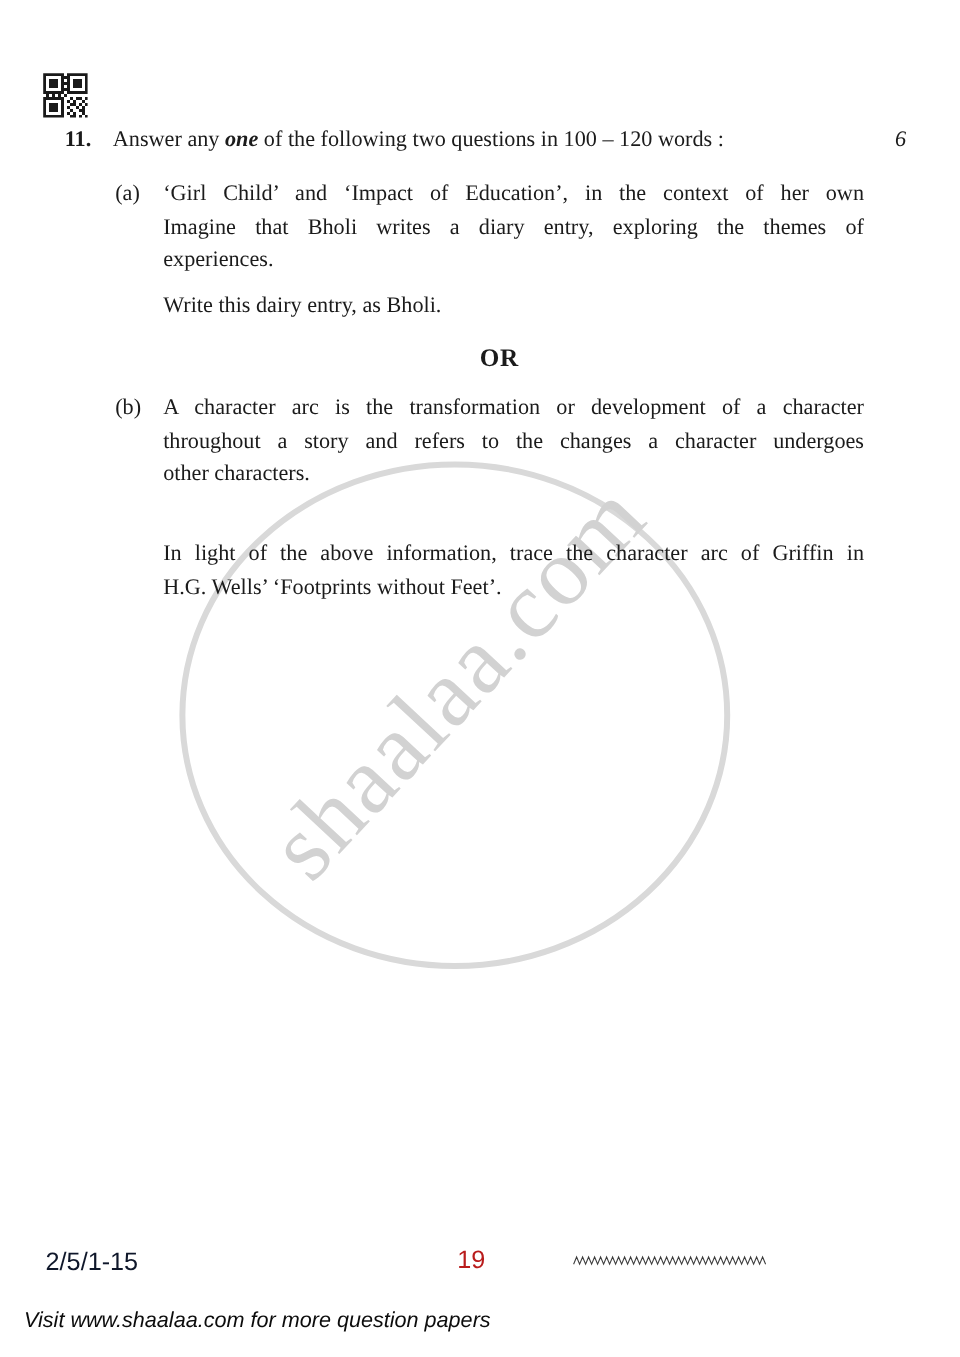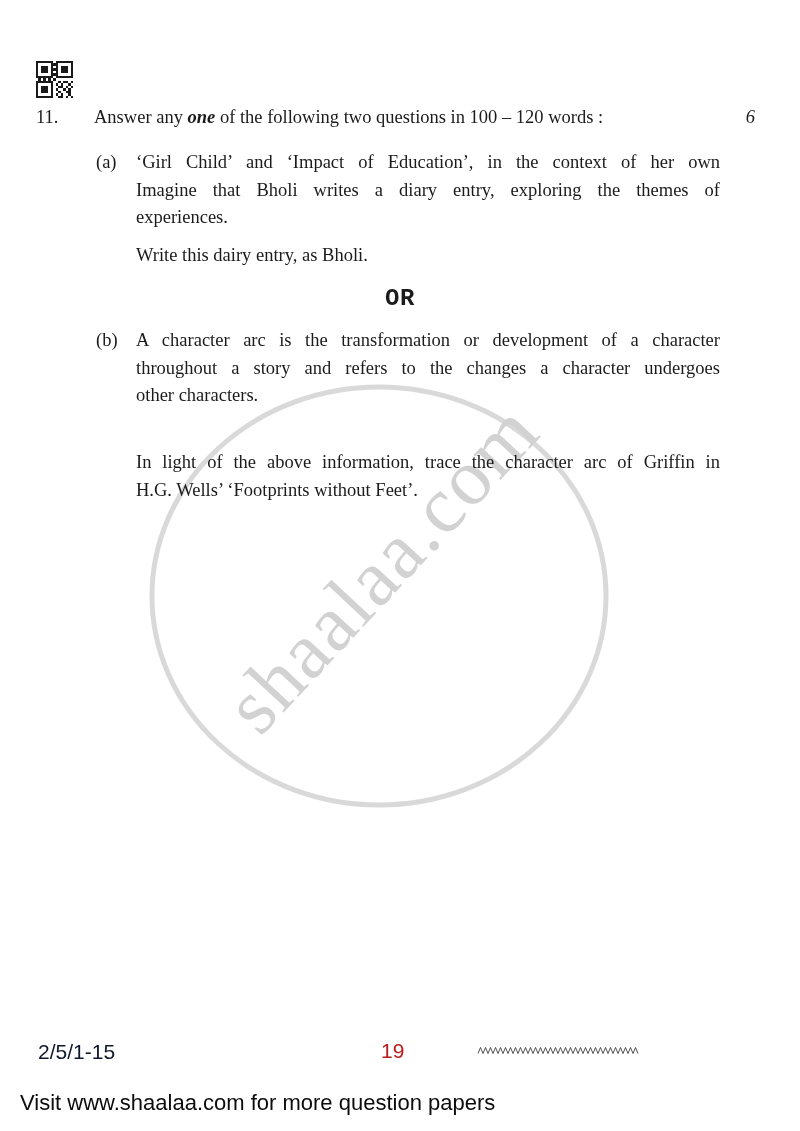--- a/index.html
+++ b/index.html
@@ -21,54 +21,53 @@
     font-size:80px;letter-spacing:2px;
     color:#d2d2d2;white-space:nowrap;
   }
   
   .content{position:absolute;inset:0;z-index:2;}
   .qr{position:absolute;left:36px;top:61px;width:37px;height:37px;}
   .q-header{
     position:absolute;left:36px;top:104px;width:728px;
     font-size:18.5px;line-height:27.7px;
   }
-  .q-num{font-weight:normal;display:inline-block;width:58px;}
+  .q-num{font-weight:bold;display:inline-block;width:58px;text-align:center;}
   .q-marks{
     position:absolute;right:45px;top:104px;
     font-size:18.5px;line-height:27.7px;font-style:italic;
   }
   .part-label{
     position:absolute;left:96px;
     font-size:18.5px;line-height:27.7px;
   }
   .part-body{
     position:absolute;left:136px;width:584px;
     font-size:18.5px;line-height:27.7px;
   }
   .line{display:block;}
   .just{text-align:justify;text-align-last:justify;}
   .or-sep{
-    position:absolute;left:36px;top:285px;width:728px;
-    text-align:center;font-weight:bold;font-size:24px;line-height:27.7px;
+    position:absolute;left:52px;top:285px;width:728px;
+    text-align:center;font-weight:bold;font-size:21px;line-height:27.7px;
     letter-spacing:0.5px;
-    font-family:Liberation Mono, monospace;
   }
   
   .footer-code{
     position:absolute;left:38px;top:1040px;
     font-family:Liberation Sans, sans-serif;font-size:21px;color:#0f172a;
   }
   .footer-page{
     position:absolute;left:381px;top:1039px;
     font-family:"Liberation Sans", sans-serif;font-size:21px;color:#b91c1c;
   }
   .zigzag{position:absolute;left:477px;top:1044px;}
   .promo{
     position:absolute;left:20px;top:1090px;
-    font-family:"Liberation Sans", sans-serif;font-size:22px;color:#0c0c0c;
+    font-family:"Liberation Sans", sans-serif;font-size:18px;color:#0c0c0c;font-style:italic;
   }
 </style>
 </head>
 <body>
 
 <div class="page">
 
   <div class="wm-layer">
     <svg style="position:absolute;left:148px;top:383px;" width="462" height="426" viewBox="0 0 462 426">
       <ellipse cx="231" cy="213" rx="227" ry="209" fill="none" stroke="#d9d9d9" stroke-width="5"></ellipse>

